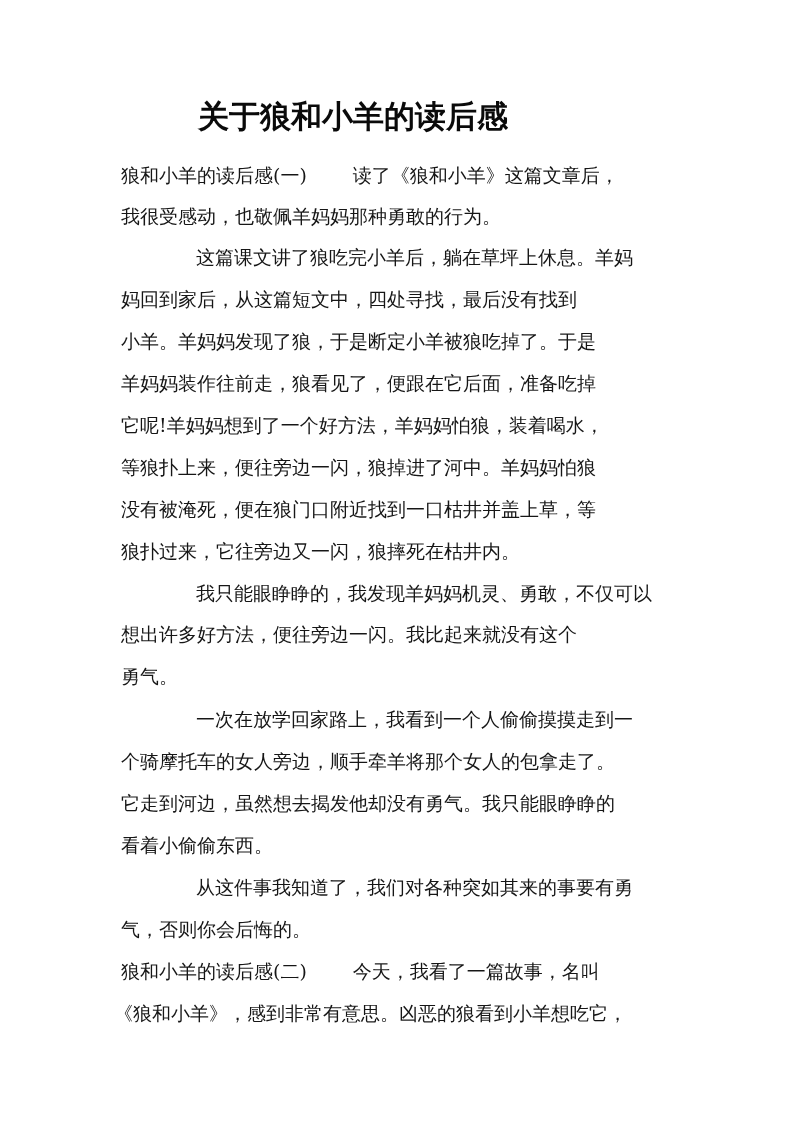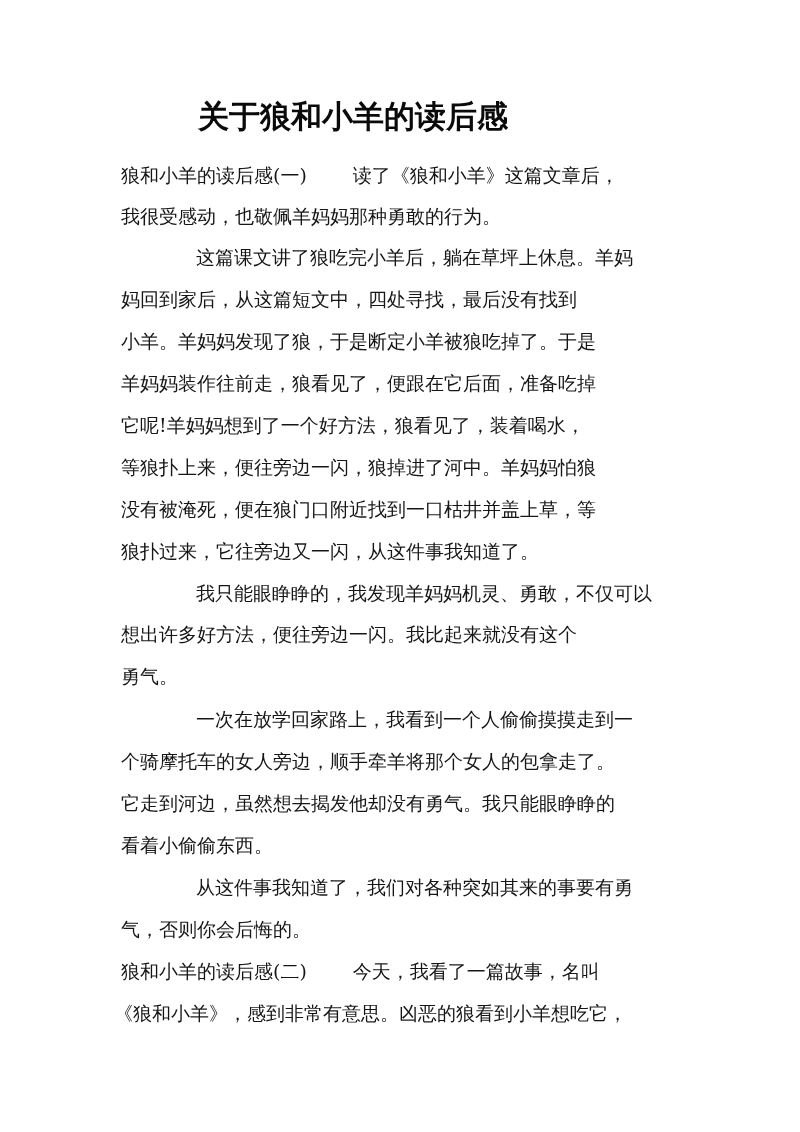--- a/index.html
+++ b/index.html
@@ -18,24 +18,24 @@
 <div>
   <div class="title">关于狼和小羊的读后感</div>
 
   <div class="line" style="top:163px"><span>狼和小羊的读后感(一)</span><span class="gap"></span><span>读了《狼和小羊》这篇文章后，</span></div>
   <div class="line" style="top:204px">我很受感动，也敬佩羊妈妈那种勇敢的行为。</div>
 
   <div class="line indent" style="top:245px">这篇课文讲了狼吃完小羊后，躺在草坪上休息。羊妈</div>
   <div class="line" style="top:287px">妈回到家后，从这篇短文中，四处寻找，最后没有找到</div>
   <div class="line" style="top:329px">小羊。羊妈妈发现了狼，于是断定小羊被狼吃掉了。于是</div>
   <div class="line" style="top:371px">羊妈妈装作往前走，狼看见了，便跟在它后面，准备吃掉</div>
-  <div class="line" style="top:413px">它呢!羊妈妈想到了一个好方法，狼看见了，装着喝水，</div>
+  <div class="line" style="top:413px">它呢!羊妈妈想到了一个好方法，羊妈妈怕狼，装着喝水，</div>
   <div class="line" style="top:455px">等狼扑上来，便往旁边一闪，狼掉进了河中。羊妈妈怕狼</div>
   <div class="line" style="top:497px">没有被淹死，便在狼门口附近找到一口枯井并盖上草，等</div>
-  <div class="line" style="top:539px">狼扑过来，它往旁边又一闪，从这件事我知道了。</div>
+  <div class="line" style="top:539px">狼扑过来，它往旁边又一闪，狼摔死在枯井内。</div>
 
   <div class="line indent" style="top:581px">我只能眼睁睁的，我发现羊妈妈机灵、勇敢，不仅可以</div>
   <div class="line" style="top:622px">想出许多好方法，便往旁边一闪。我比起来就没有这个</div>
   <div class="line" style="top:664px">勇气。</div>
 
   <div class="line indent" style="top:707px">一次在放学回家路上，我看到一个人偷偷摸摸走到一</div>
   <div class="line" style="top:749px">个骑摩托车的女人旁边，顺手牵羊将那个女人的包拿走了。</div>
   <div class="line" style="top:791px">它走到河边，虽然想去揭发他却没有勇气。我只能眼睁睁的</div>
   <div class="line" style="top:833px">看着小偷偷东西。</div>
 

